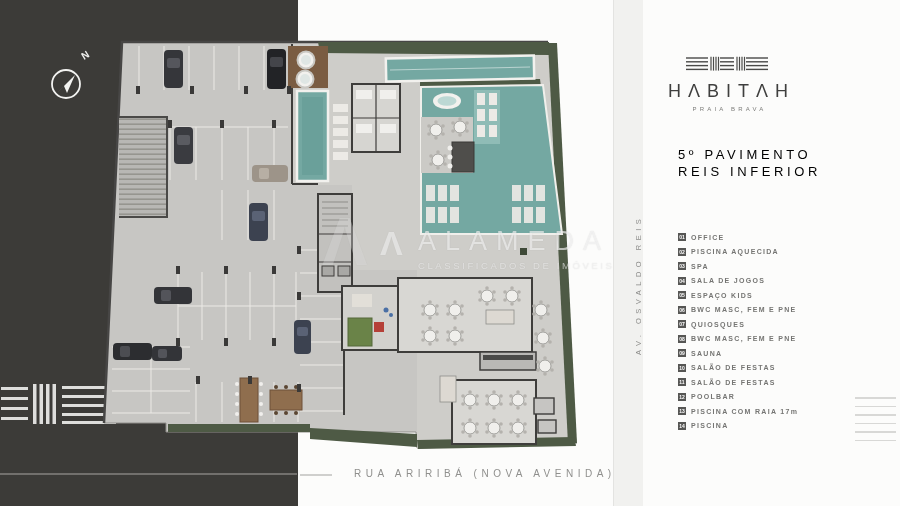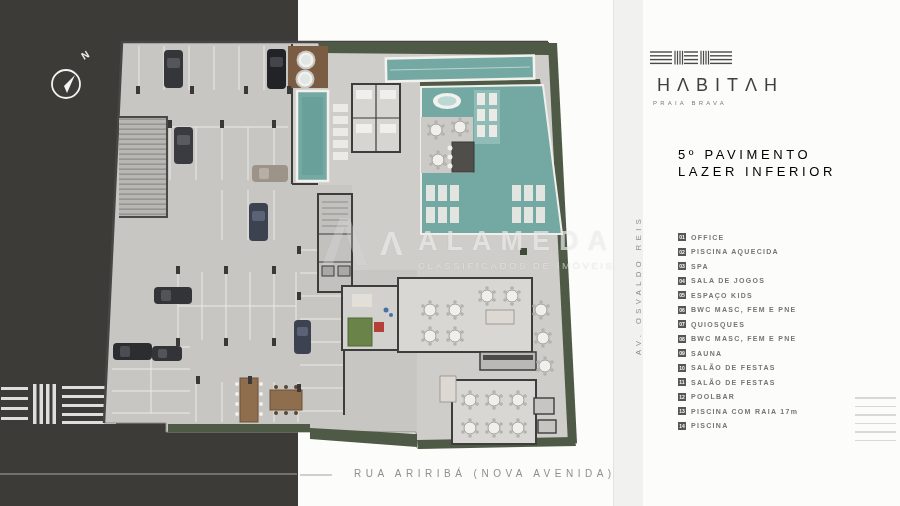--- a/index.html
+++ b/index.html
@@ -28,30 +28,30 @@
   .wm-big-mark {
     position:absolute; left:0; top:-6px; font-size:68px; font-weight:bold;
     color:rgba(255,255,255,0.25); text-shadow:0 0 1px rgba(130,130,130,0.15);
   }
   .wm-mark {
     position:absolute; left:58px; top:16px; font-size:34px; font-weight:bold;
     color:rgba(255,255,255,0.55); text-shadow:0 0 1px rgba(120,120,120,0.2);
   }
   .wm-text { position:absolute; left:96px; top:18px; }
   .wm-brand {
-    font-size:27px; font-weight:bold; letter-spacing:9px;
+    font-size:27px; font-weight:normal; letter-spacing:9px;
     color:rgba(255,255,255,0.6); text-shadow:0 0 1px rgba(110,110,110,0.25);
   }
   .wm-tagline {
     margin-top:3px; font-size:9.5px; letter-spacing:2.6px;
     color:rgba(255,255,255,0.55); text-shadow:0 0 1px rgba(110,110,110,0.25);
   }
 
   
-  .brand-block { position:absolute; left:650px; top:50px; width:156px; text-align:left; }
+  .brand-block { position:absolute; left:650px; top:56px; width:156px; text-align:center; }
   .brand-name { margin-top:6px; font-size:18px; font-weight:normal; letter-spacing:7px; color:#3f3f3e; padding-left:7px; }
   .brand-sub { margin-top:4px; font-size:6px; letter-spacing:3.2px; color:#7c7c7a; padding-left:3px; }
   .page-title { position:absolute; left:678px; top:146px; }
   .page-title div { font-size:13px; letter-spacing:3.6px; color:#000000; line-height:17px; white-space:nowrap; }
 
   .legend { position:absolute; left:678px; top:230px; }
   .legend-row { display:flex; align-items:center; height:14.5px; }
   .legend-badge {
     width:8px; height:8px; background:#565654; color:#fff; font-size:5px; font-weight:bold;
     display:flex; align-items:center; justify-content:center; flex:0 0 8px;
@@ -469,21 +469,21 @@
           <line x1="56" y1="0.8" x2="56" y2="14.6"></line>
           <line x1="58.5" y1="0.8" x2="58.5" y2="14.6"></line>
       </g>
     </svg>
     <div class="brand-name">HΛBITΛH</div>
     <div class="brand-sub">PRAIA BRAVA</div>
   </div>
 
   <div class="page-title">
     <div>5º PAVIMENTO</div>
-    <div>LAZER INFERIOR</div>
+    <div>REIS INFERIOR</div>
   </div>
 
   <div class="legend">
     <div class="legend-row">
       <span class="legend-badge">01</span>
       <span class="legend-label">OFFICE</span>
     </div>
 
     <div class="legend-row">
       <span class="legend-badge">02</span>

